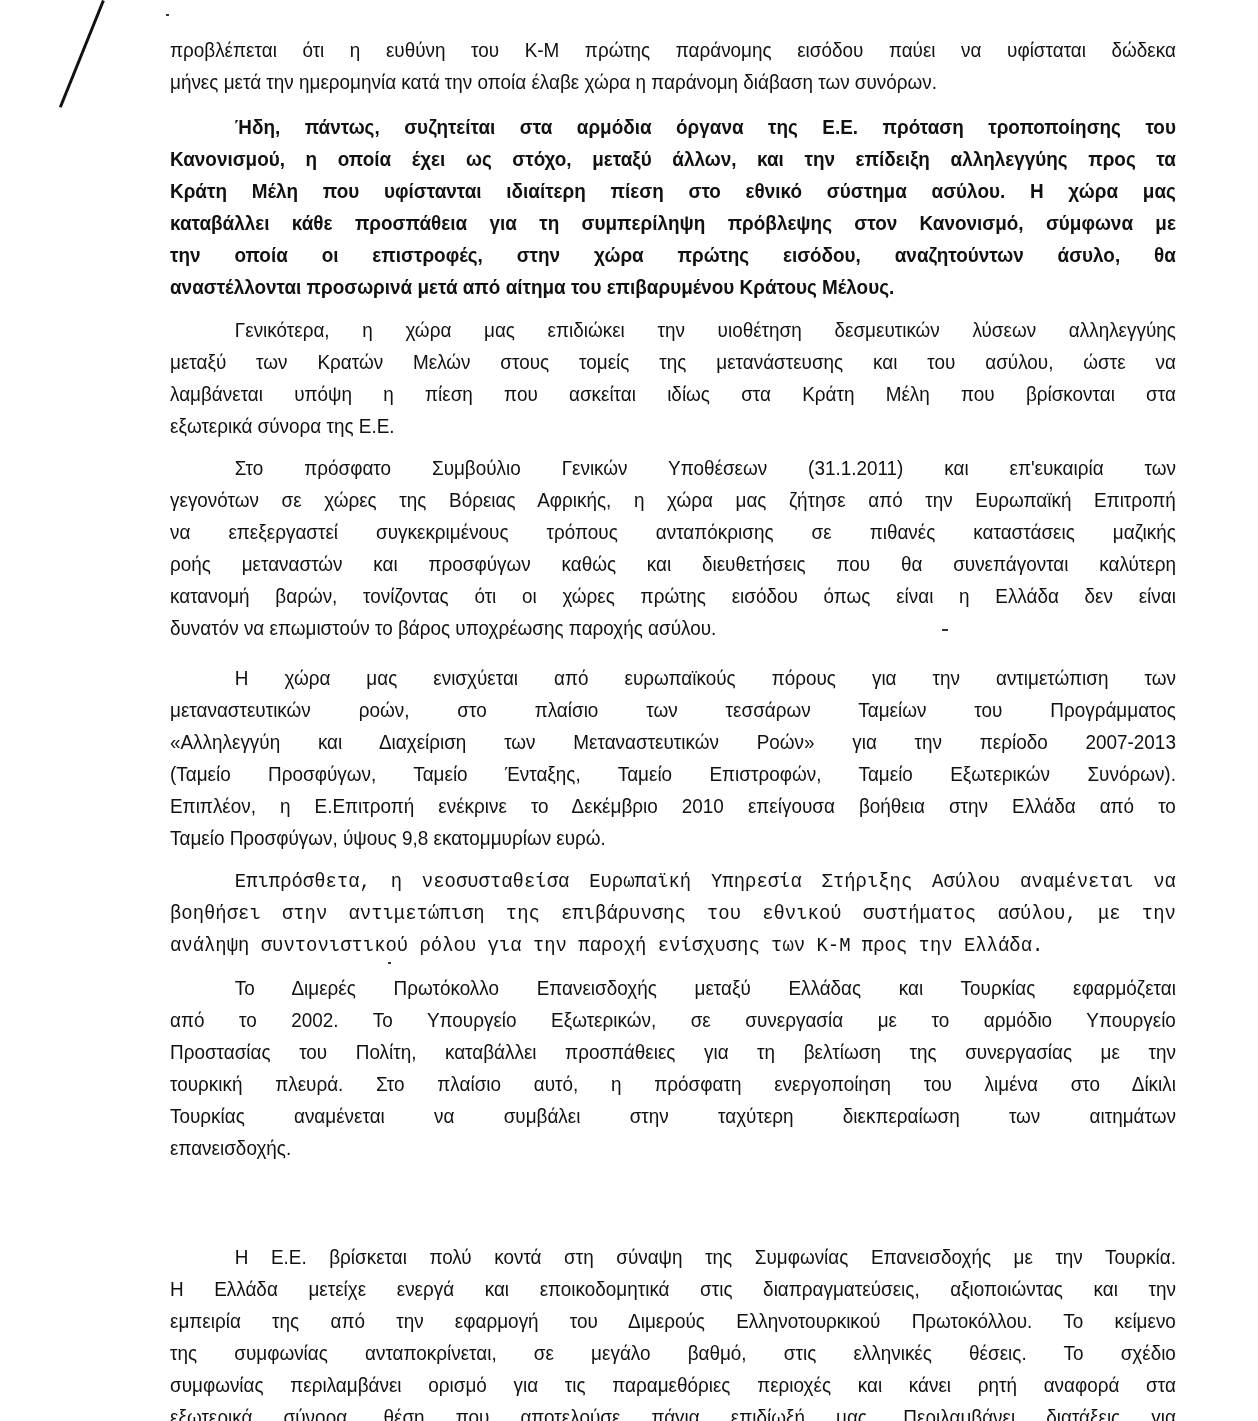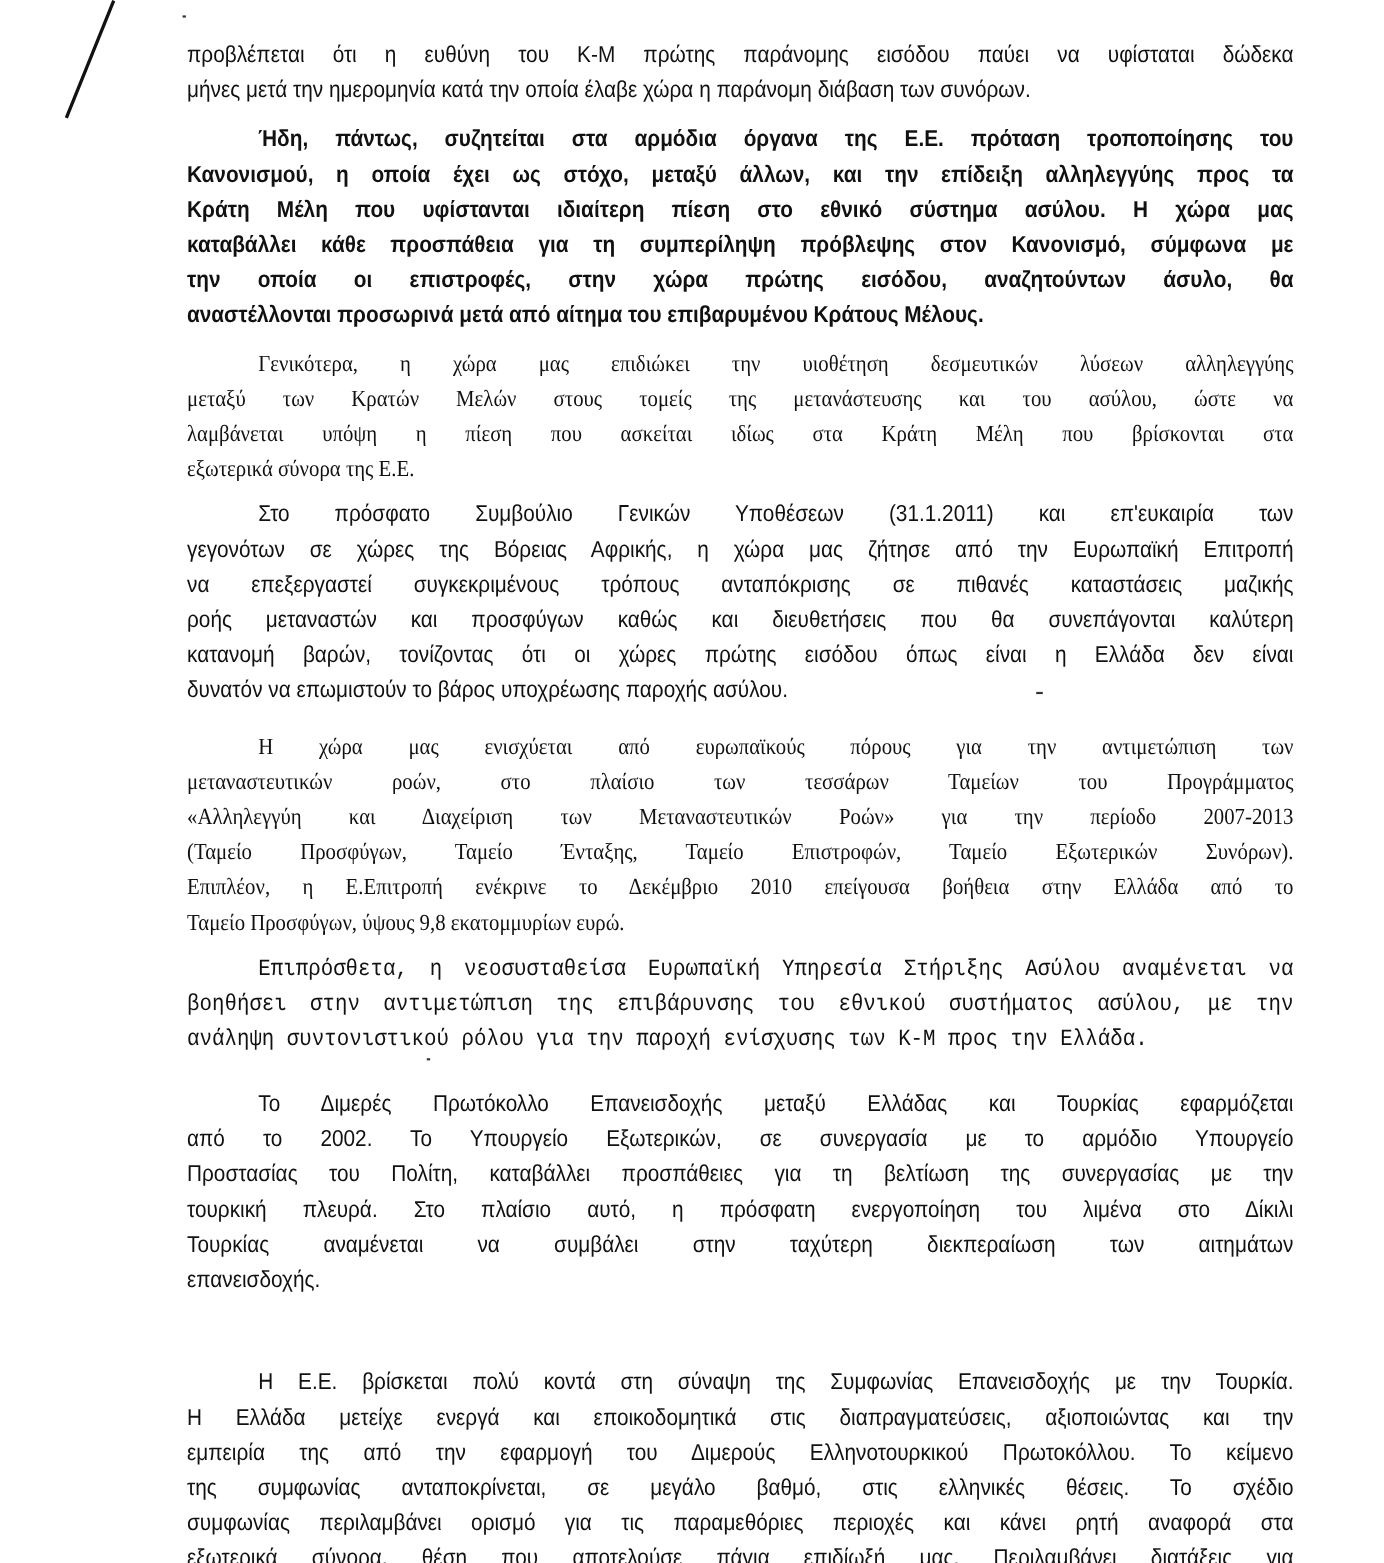--- a/index.html
+++ b/index.html
@@ -77,52 +77,52 @@
 
   <div class="para" style="top:111px;font-weight:bold;">
     <span class="line indent">Ήδη, πάντως, συζητείται στα αρμόδια όργανα της Ε.Ε. πρόταση τροποποίησης του</span>
     <span class="line">Κανονισμού, η οποία έχει ως στόχο, μεταξύ άλλων, και την επίδειξη αλληλεγγύης προς τα</span>
     <span class="line">Κράτη Μέλη που υφίστανται ιδιαίτερη πίεση στο εθνικό σύστημα ασύλου. Η χώρα μας</span>
     <span class="line">καταβάλλει κάθε προσπάθεια για τη συμπερίληψη πρόβλεψης στον Κανονισμό, σύμφωνα με</span>
     <span class="line">την οποία οι επιστροφές, στην χώρα πρώτης εισόδου, αναζητούντων άσυλο, θα</span>
     <span class="line last">αναστέλλονται προσωρινά μετά από αίτημα του επιβαρυμένου Κράτους Μέλους.</span>
   </div>
 
-  <div class="para" style="top:314px;font-family:Liberation Serif, serif;">
+  <div class="para" style="top:314px;">
     <span class="line indent">Γενικότερα, η χώρα μας επιδιώκει την υιοθέτηση δεσμευτικών λύσεων αλληλεγγύης</span>
     <span class="line">μεταξύ των Κρατών Μελών στους τομείς της μετανάστευσης και του ασύλου, ώστε να</span>
     <span class="line">λαμβάνεται υπόψη η πίεση που ασκείται ιδίως στα Κράτη Μέλη που βρίσκονται στα</span>
     <span class="line last">εξωτερικά σύνορα της Ε.Ε.</span>
   </div>
 
   <div class="para" style="top:452px;">
     <span class="line indent">Στο πρόσφατο Συμβούλιο Γενικών Υποθέσεων (31.1.2011) και επ'ευκαιρία των</span>
     <span class="line">γεγονότων σε χώρες της Βόρειας Αφρικής, η χώρα μας ζήτησε από την Ευρωπαϊκή Επιτροπή</span>
     <span class="line">να επεξεργαστεί συγκεκριμένους τρόπους ανταπόκρισης σε πιθανές καταστάσεις μαζικής</span>
     <span class="line">ροής μεταναστών και προσφύγων καθώς και διευθετήσεις  που θα συνεπάγονται καλύτερη</span>
     <span class="line">κατανομή βαρών, τονίζοντας ότι οι χώρες πρώτης εισόδου όπως είναι η Ελλάδα δεν είναι</span>
     <span class="line last">δυνατόν να επωμιστούν το βάρος υποχρέωσης παροχής ασύλου.</span>
   </div>
 
-  <div class="para" style="top:662px;font-family:Liberation Serif, serif;">
+  <div class="para" style="top:662px;">
     <span class="line indent">Η χώρα μας ενισχύεται από ευρωπαϊκούς πόρους για την αντιμετώπιση των</span>
     <span class="line">μεταναστευτικών ροών, στο πλαίσιο των τεσσάρων Ταμείων του Προγράμματος</span>
     <span class="line">«Αλληλεγγύη και Διαχείριση των Μεταναστευτικών Ροών» για την περίοδο 2007-2013</span>
     <span class="line">(Ταμείο Προσφύγων, Ταμείο Ένταξης, Ταμείο Επιστροφών, Ταμείο Εξωτερικών Συνόρων).</span>
     <span class="line">Επιπλέον, η Ε.Επιτροπή ενέκρινε το Δεκέμβριο 2010 επείγουσα βοήθεια στην Ελλάδα από το</span>
     <span class="line last">Ταμείο Προσφύγων, ύψους 9,8 εκατομμυρίων ευρώ.</span>
   </div>
 
   <div class="para" style="top:866px;font-family:Liberation Mono, monospace;">
     <span class="line indent">Επιπρόσθετα, η νεοσυσταθείσα Ευρωπαϊκή Υπηρεσία Στήριξης Ασύλου αναμένεται να</span>
     <span class="line">βοηθήσει στην αντιμετώπιση της επιβάρυνσης του εθνικού συστήματος ασύλου, με την</span>
     <span class="line last">ανάληψη συντονιστικού ρόλου για την παροχή ενίσχυσης των Κ-Μ προς την Ελλάδα.</span>
   </div>
 
-  <div class="para" style="top:972px;margin-top:16px;">
+  <div class="para" style="top:972px;">
     <span class="line indent">Το Διμερές Πρωτόκολλο Επανεισδοχής μεταξύ Ελλάδας και Τουρκίας εφαρμόζεται</span>
     <span class="line">από το 2002. Το Υπουργείο Εξωτερικών, σε συνεργασία με το αρμόδιο Υπουργείο</span>
     <span class="line">Προστασίας του Πολίτη, καταβάλλει προσπάθειες για τη βελτίωση της συνεργασίας με την</span>
     <span class="line">τουρκική πλευρά. Στο πλαίσιο αυτό, η πρόσφατη ενεργοποίηση του λιμένα στο Δίκιλι</span>
     <span class="line">Τουρκίας αναμένεται να συμβάλει στην ταχύτερη διεκπεραίωση των αιτημάτων</span>
     <span class="line last">επανεισδοχής.</span>
   </div>
 
   <div class="para" style="top:1241px;">
     <span class="line indent">Η Ε.Ε. βρίσκεται πολύ κοντά στη σύναψη της Συμφωνίας Επανεισδοχής με την Τουρκία.</span>

